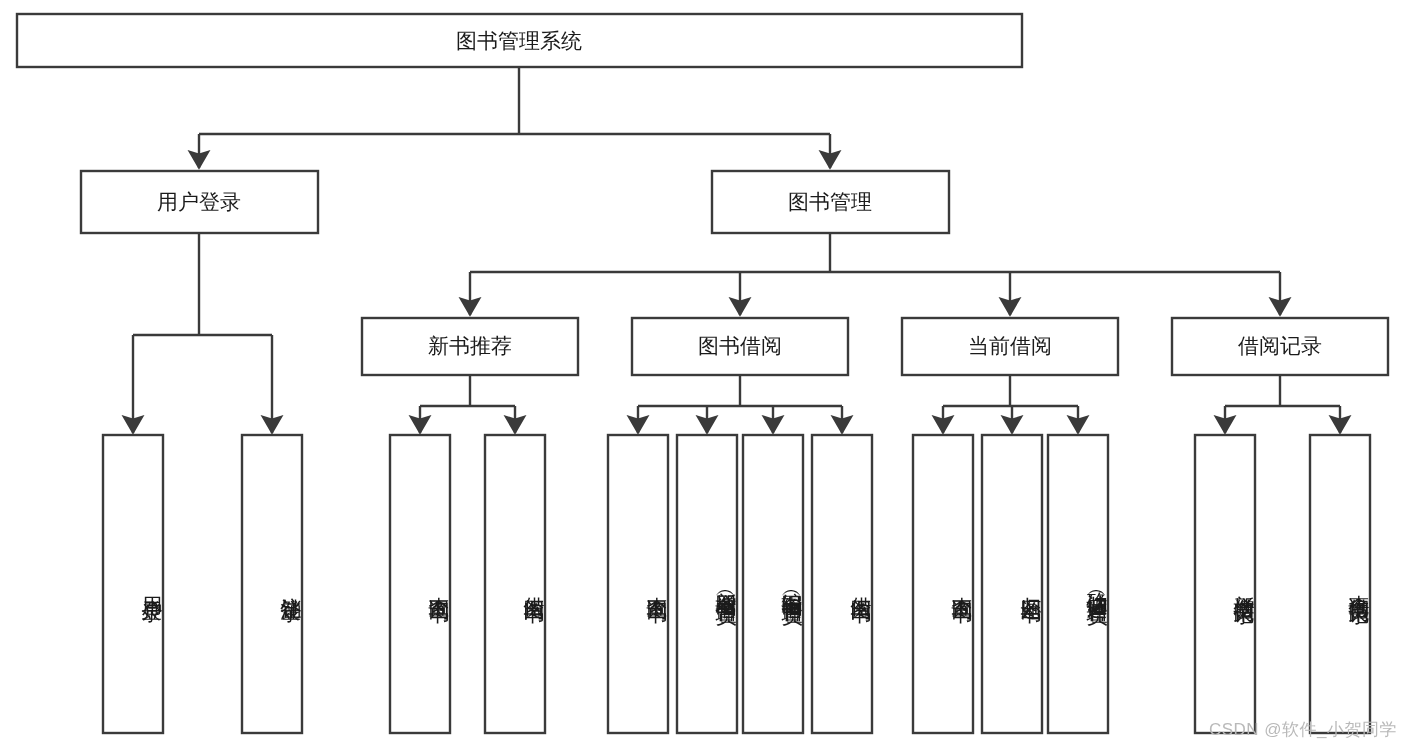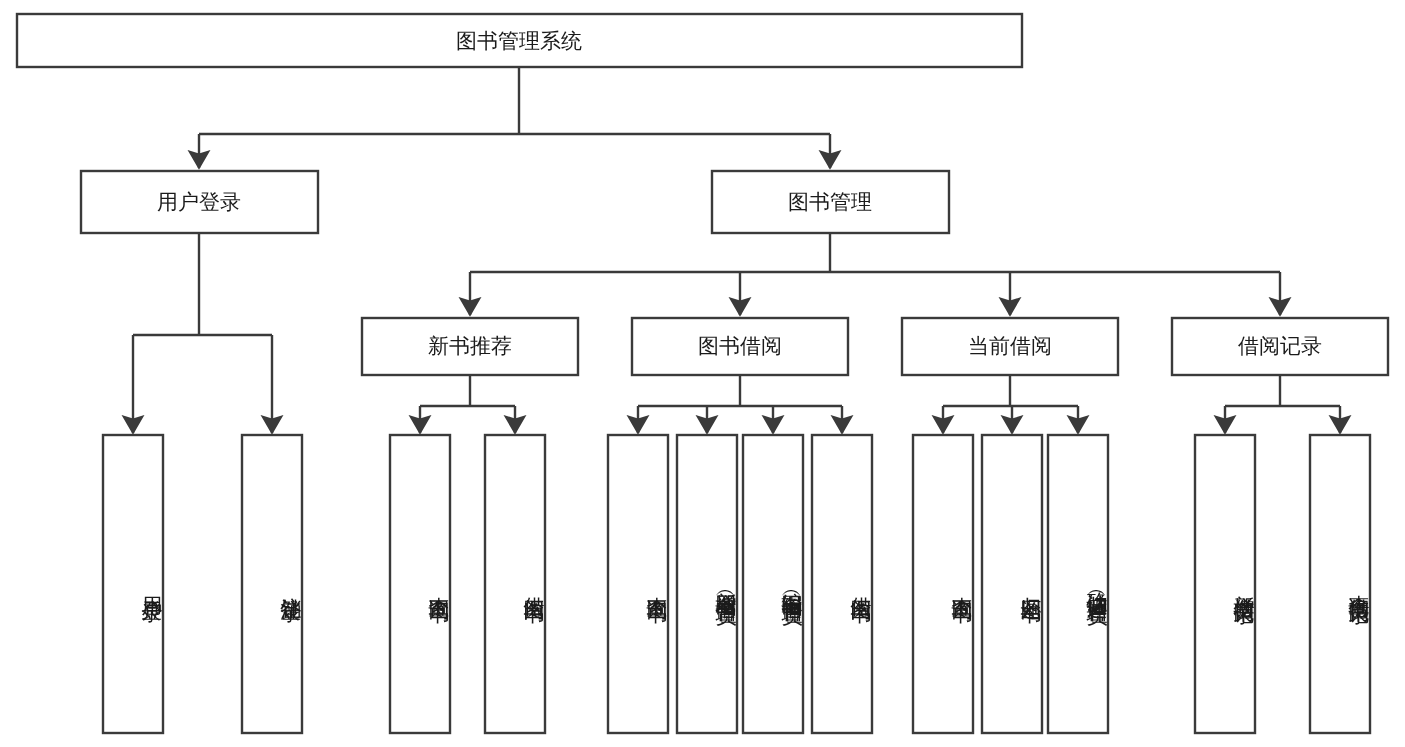--- a/index.html
+++ b/index.html
@@ -203,13 +203,14 @@
   <div class="leaf-label-wrap" style="left:913px; top:435px; width:60px; height:298px;">查询图书</div>
 
   <div class="leaf-label-wrap" style="left:982px; top:435px; width:60px; height:298px;">归还图书</div>
 
   <div class="leaf-label-wrap" style="left:1048px; top:435px; width:60px; height:298px;">确认归还（管理员）</div>
 
   <div class="leaf-label-wrap" style="left:1195px; top:435px; width:60px; height:298px;">新增借阅记录</div>
 
   <div class="leaf-label-wrap" style="left:1310px; top:435px; width:60px; height:298px;">查询借阅记录</div>
 
+  <div class="watermark">CSDN @软件_小贺同学</div>
 </div>
 
 </body></html>

